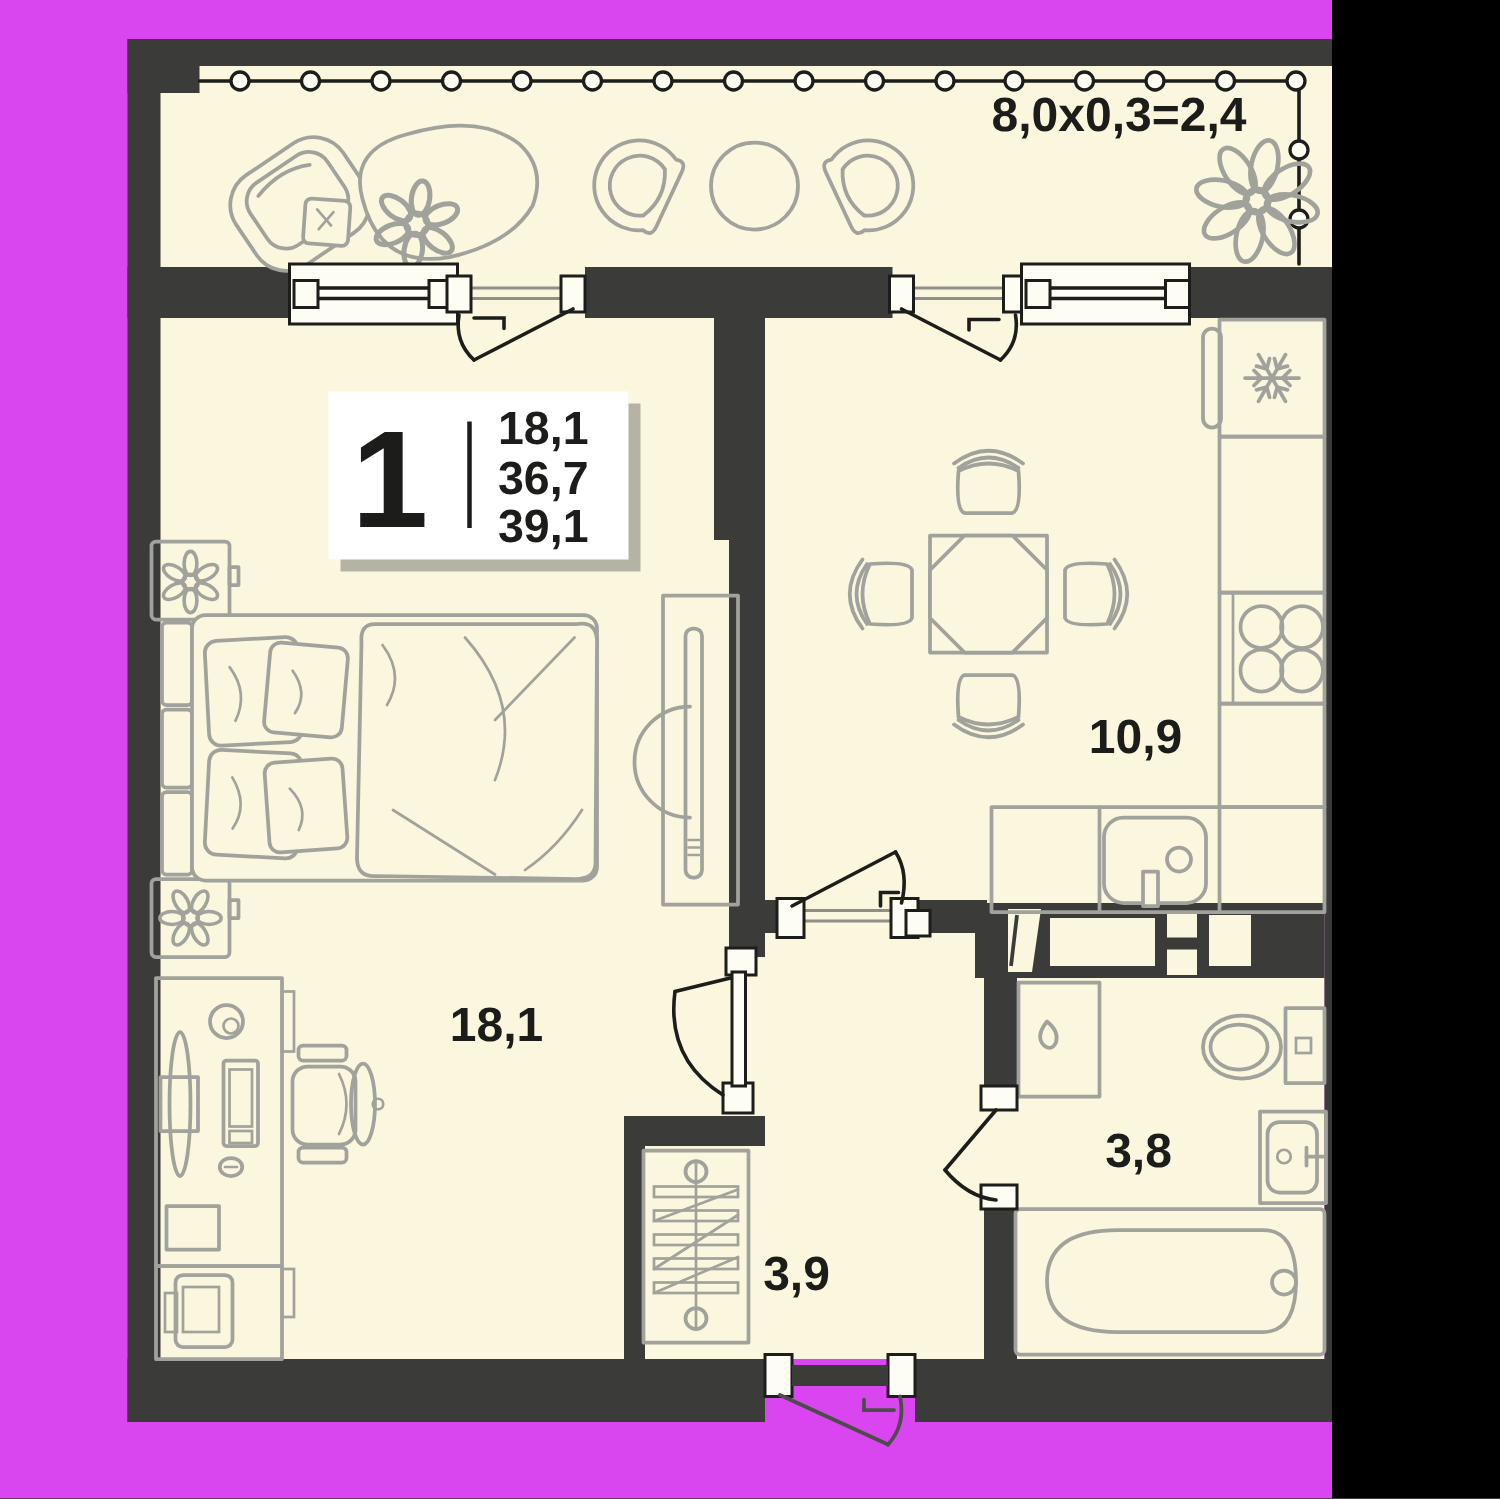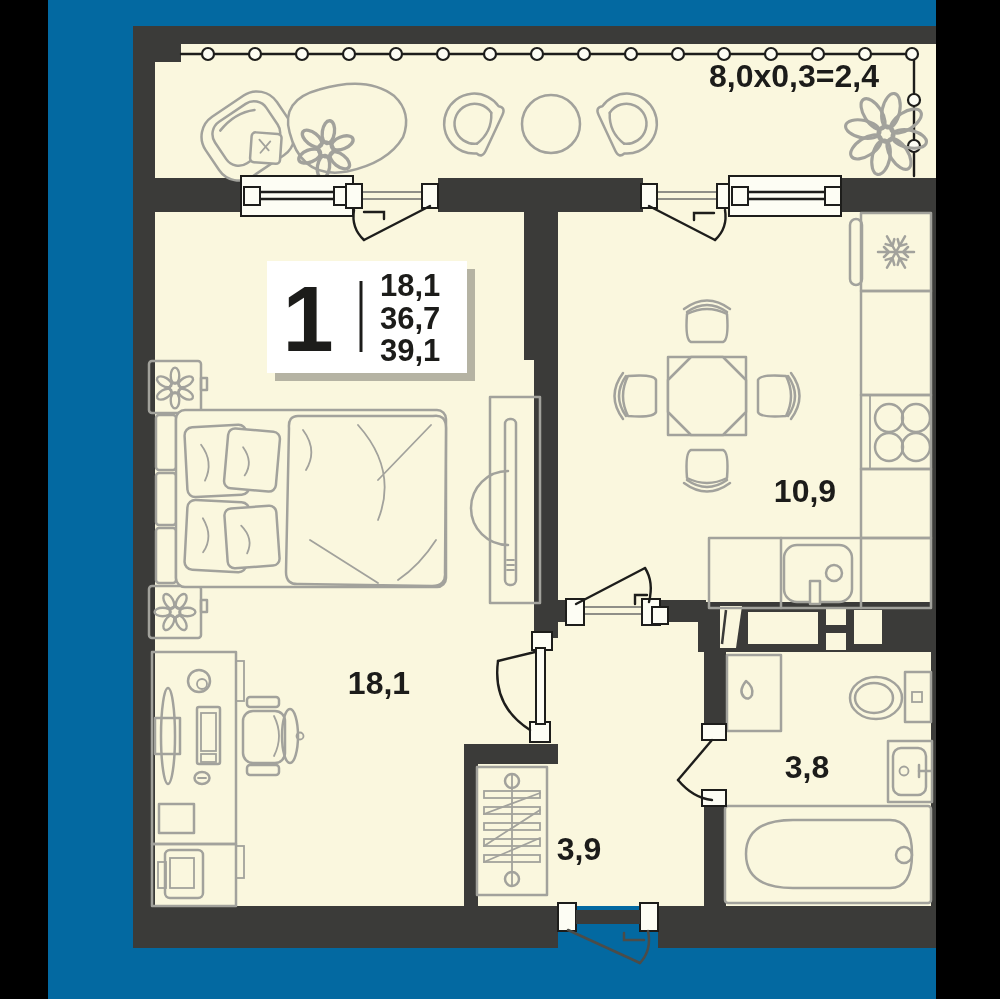--- a/index.html
+++ b/index.html
@@ -1,16 +1,16 @@
 <!DOCTYPE html>
 <html><head>
 <meta charset="utf-8">
 <style>
   html,body{margin:0;padding:0;background:#000;}
-  .stage{position:relative;width:888px;height:999px;background:#0369a1;overflow:hidden;margin-left:48px;}
+  .stage{position:relative;width:888px;height:999px;background:#d946ef;overflow:hidden;}
   svg{position:absolute;left:0;top:0;}
   .wall{fill:#3b3b39;}
   .floor{fill:#faf7de;}
   .furn{fill:none;stroke:#a2a29c;stroke-width:2.5;stroke-linecap:round;stroke-linejoin:round;}
   .furnf{fill:#faf7de;stroke:#a2a29c;stroke-width:2.5;stroke-linejoin:round;}
   .furnthin{fill:none;stroke:#a2a29c;stroke-width:1.8;stroke-linecap:round;}
   .white{fill:#fdfdf4;stroke:#1d1d1b;stroke-width:2;}
   .dark{stroke:#1d1d1b;stroke-width:2.4;fill:none;stroke-linecap:round;}
   .gray{stroke:#8f8f88;stroke-width:2;fill:none;}
   .ring{fill:#fdfdf4;stroke:#1d1d1b;stroke-width:2.2;}

